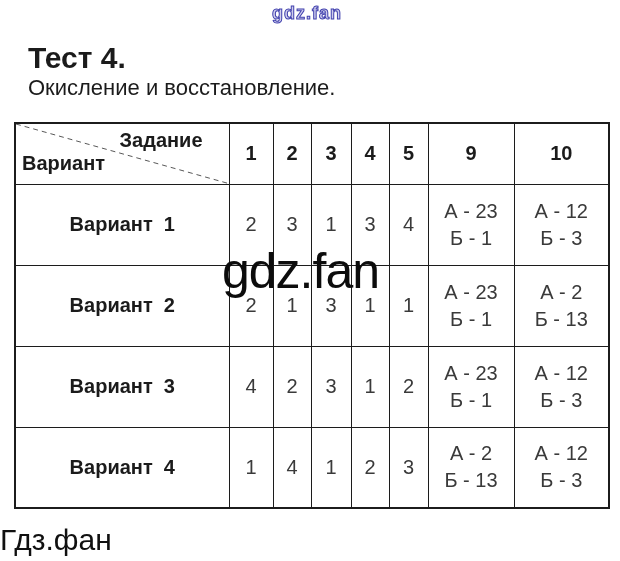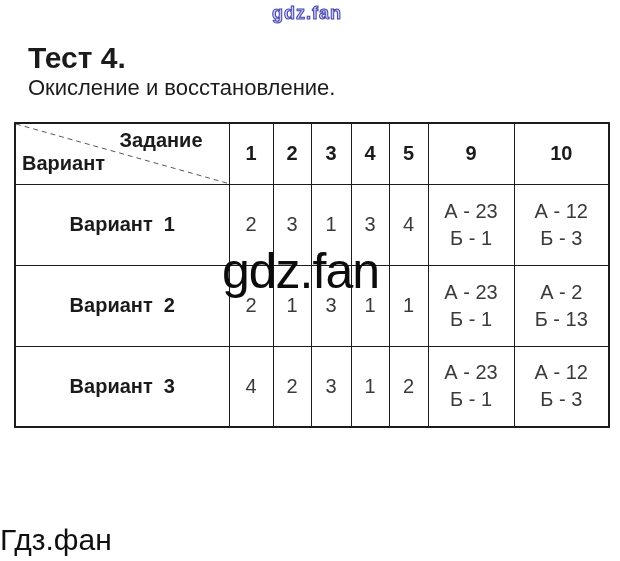--- a/index.html
+++ b/index.html
@@ -180,18 +180,34 @@
         <td class="num">2</td>
         <td class="multi">
           <div>А - 23</div>
           <div>Б - 1</div>
         </td>
         <td class="multi">
           <div>А - 12</div>
           <div>Б - 3</div>
         </td>
       </tr>
+      <tr class="body-row">
+        <td class="row-label">Вариант  4</td>
+        <td class="num">1</td>
+        <td class="num">4</td>
+        <td class="num">1</td>
+        <td class="num">2</td>
+        <td class="num">3</td>
+        <td class="multi">
+          <div>А - 2</div>
+          <div>Б - 13</div>
+        </td>
+        <td class="multi">
+          <div>А - 12</div>
+          <div>Б - 3</div>
+        </td>
+      </tr>
     </tbody>
 </table>
 
 <div class="wm-mid">gdz.fan</div>
 
 <div class="footer">Гдз.фан</div>
 
 </body></html>

